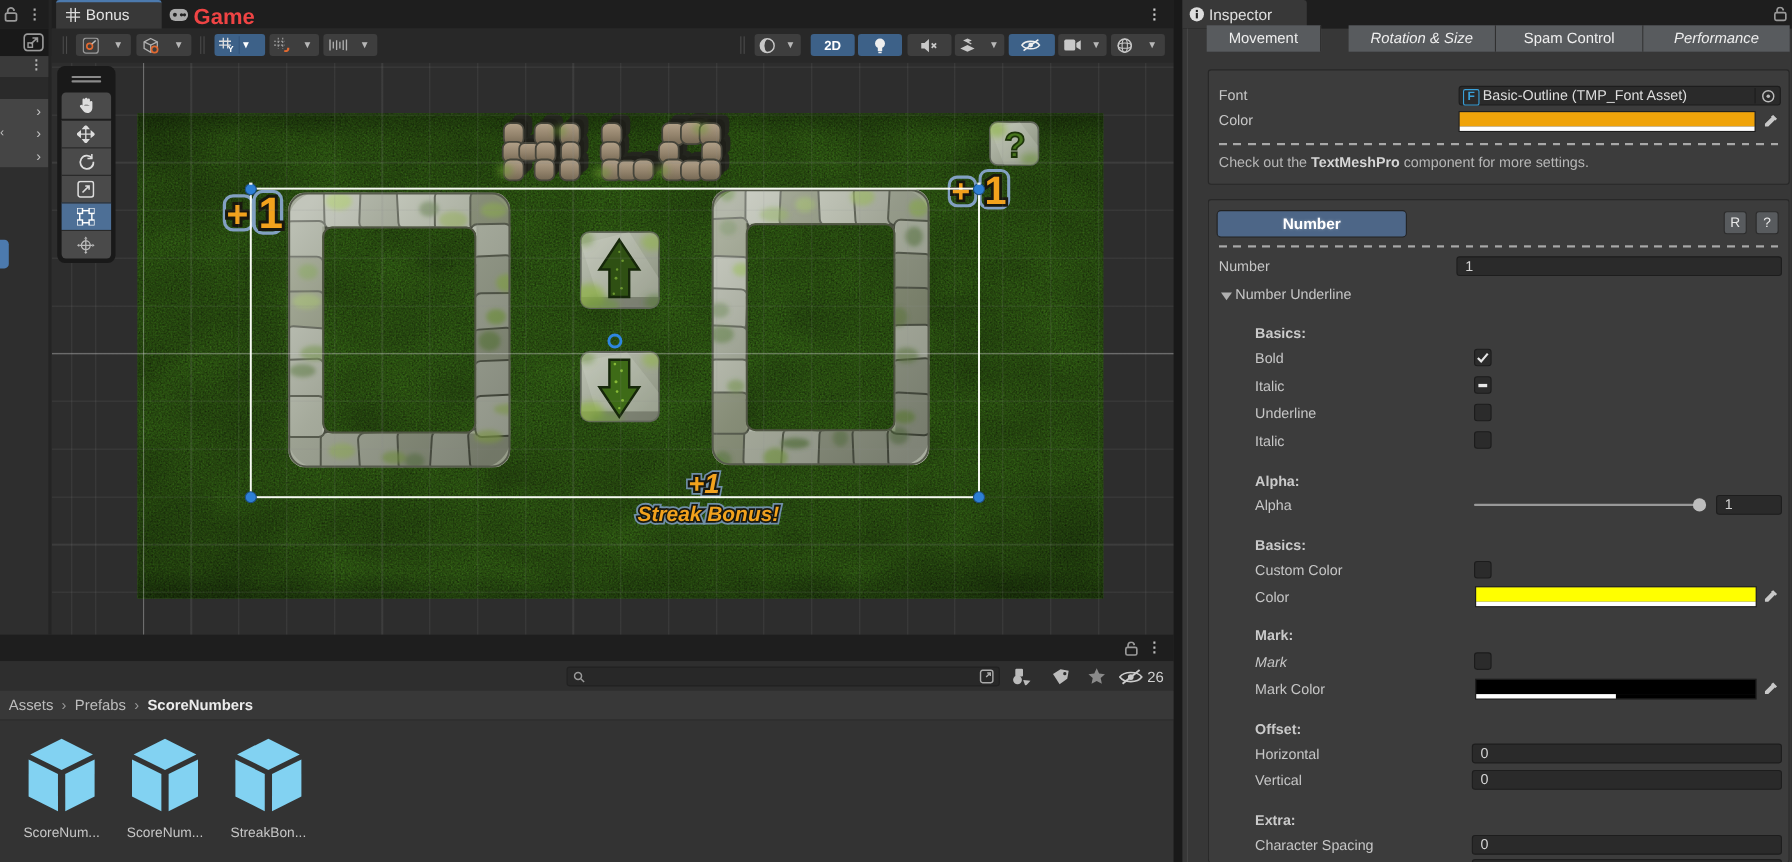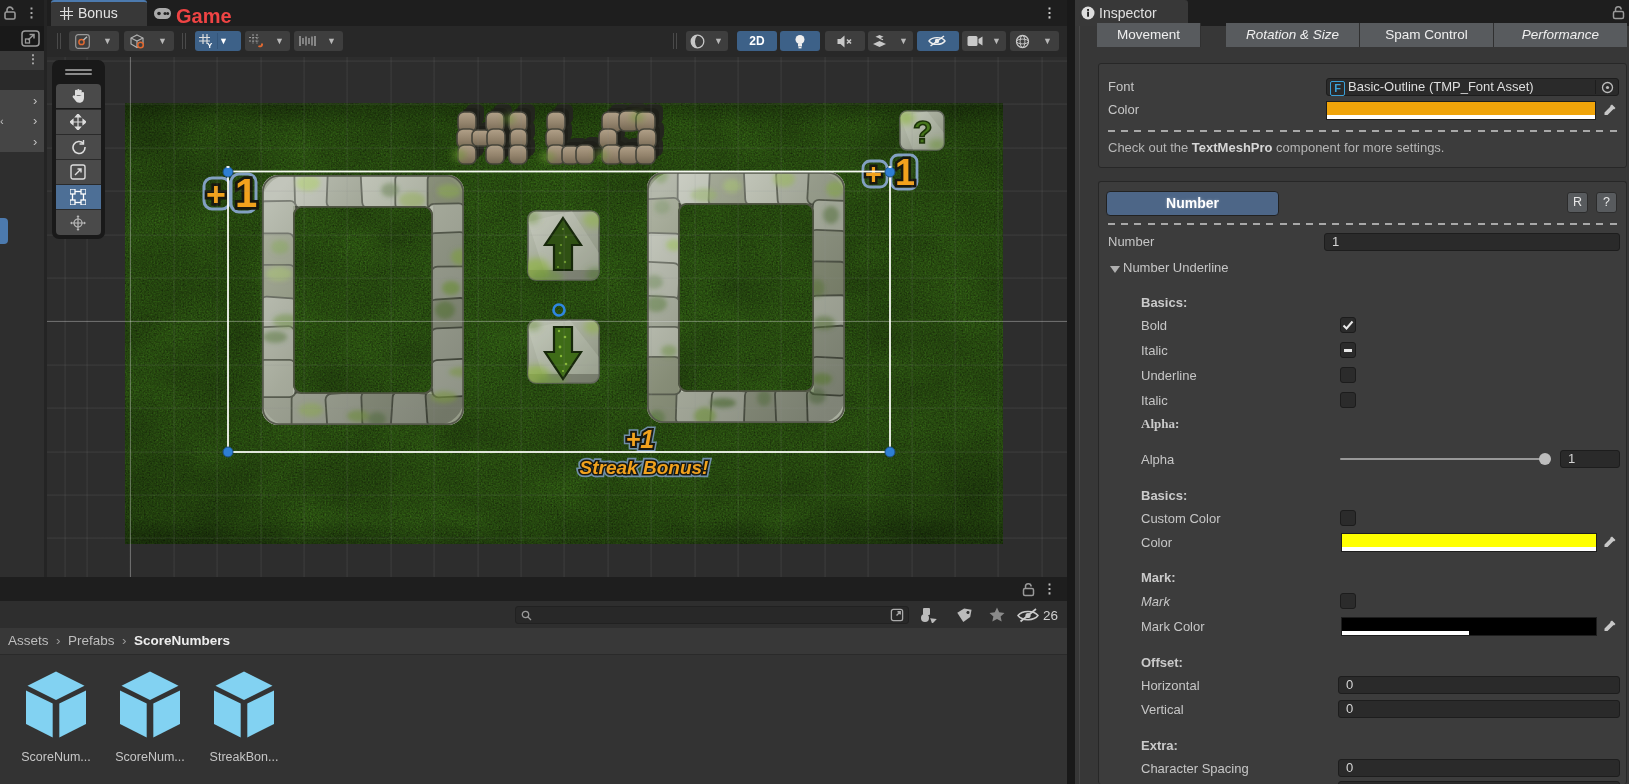--- a/index.html
+++ b/index.html
@@ -705,21 +705,21 @@
       </div>
       <div class="ilabel" style="left:66px;top:343px;">Italic</div>
       <div class="icheck" style="left:265px;top:342px;">
           <div style="position:absolute;left:3px;top:6px;width:8px;height:2.5px;background:#e8e8e8;"></div>
         </div>
       <div class="ilabel" style="left:66px;top:368px;">Underline</div>
       <div class="icheck" style="left:265px;top:367px;"></div>
       <div class="ilabel" style="left:66px;top:393px;">Italic</div>
       <div class="icheck" style="left:265px;top:392px;"></div>
 
-      <div class="ihead" style="left:66px;top:416px;font-family:Liberation Serif, serif;">Alpha:</div>
+      <div class="ihead" style="left:66px;top:430px;">Alpha:</div>
       <div class="ilabel" style="left:66px;top:452px;">Alpha</div>
       <div class="abs" style="left:265px;top:458px;width:208px;height:2px;background:#999;border-radius:1px;"></div>
       <div class="abs" style="left:464px;top:453px;width:12px;height:12px;background:#bdbdbd;border-radius:50%;"></div>
       <div class="ifield" style="left:485px;top:450px;width:60px;">1</div>
 
       <div class="ihead" style="left:66px;top:488px;">Basics:</div>
       <div class="ilabel" style="left:66px;top:511px;">Custom Color</div>
       <div class="icheck" style="left:265px;top:510px;"></div>
       <div class="ilabel" style="left:66px;top:535px;">Color</div>
       <div class="abs" style="left:266px;top:533px;width:256px;height:19px;border:1px solid #1d1d1d;box-sizing:border-box;">

